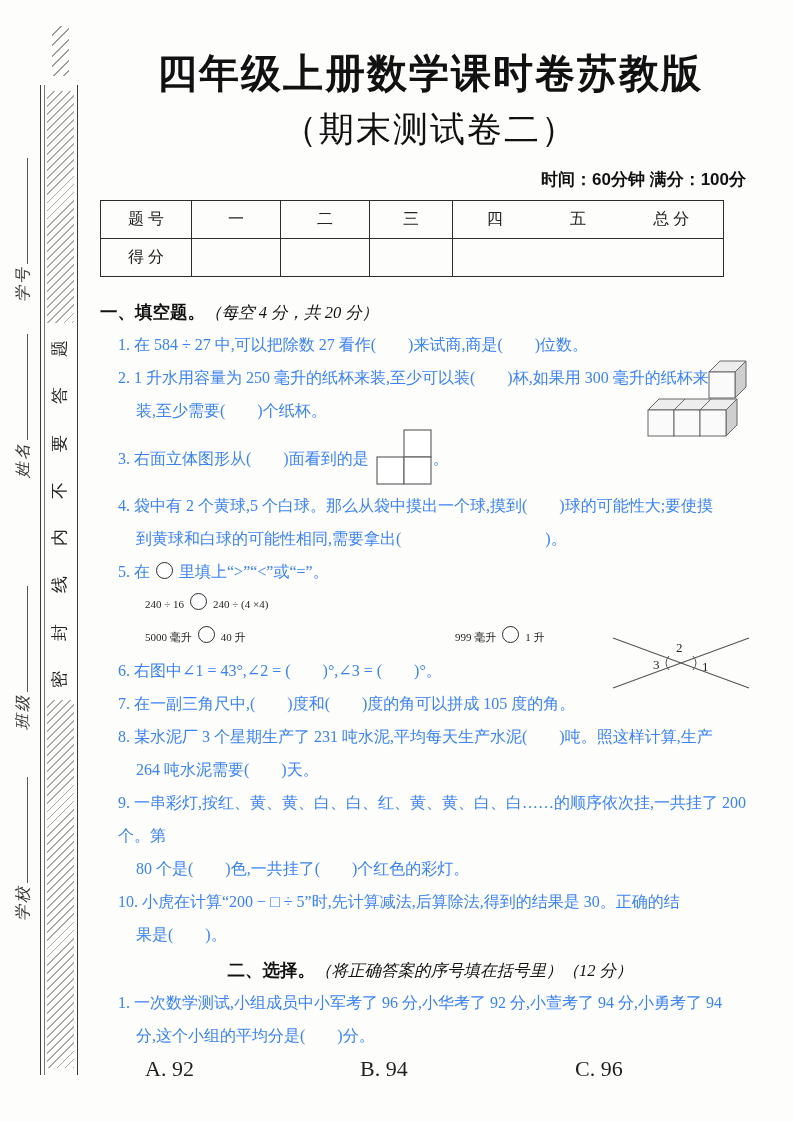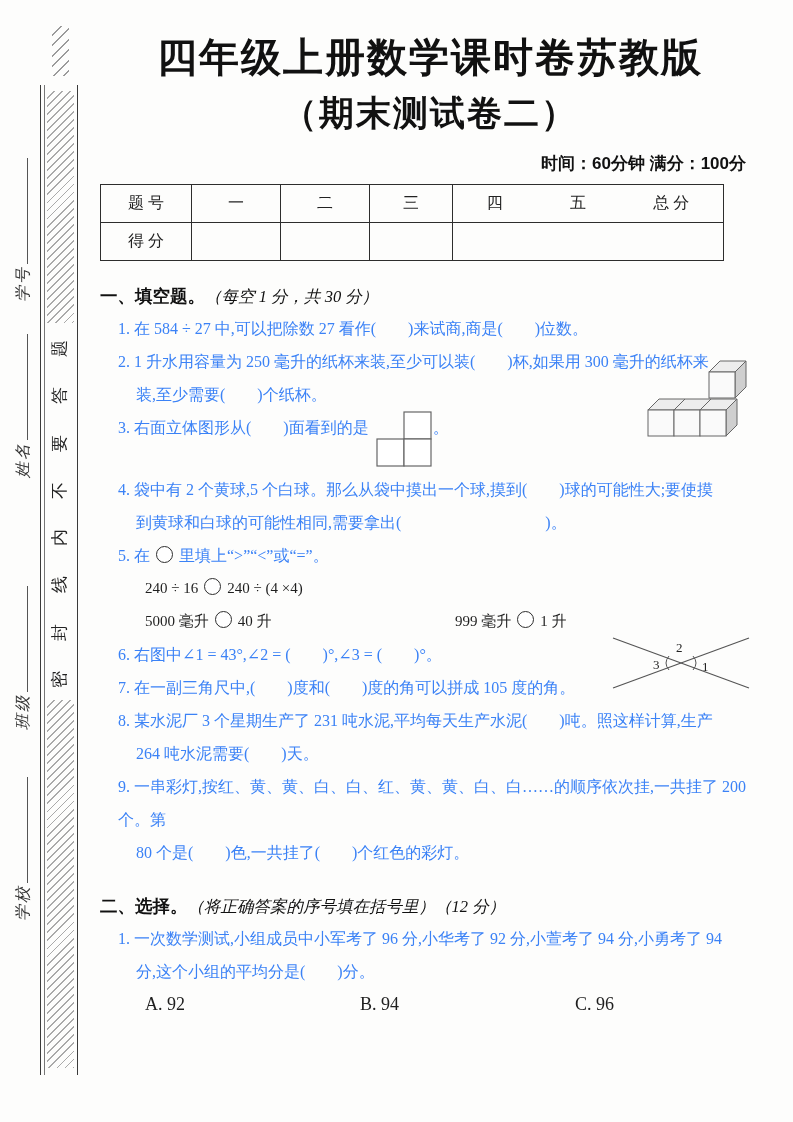--- a/index.html
+++ b/index.html
@@ -29,54 +29,54 @@
   .hatch-bottom{position:absolute;left:6px;right:3px;top:615px;height:368px;}
   .hatch-corner{position:absolute;left:52px;top:26px;width:17px;height:50px;
     background:repeating-linear-gradient(135deg,transparent 0 6px,#9b9b9b 6px 7.4px);}
   .seal-chars{
     position:absolute;left:0;right:0;top:240px;height:378px;
     display:flex;flex-direction:column;justify-content:space-around;align-items:center;
   }
   .seal-chars span{display:block;transform:rotate(-90deg);font-size:17px;color:#222;
     font-family:"Liberation Sans","DejaVu Sans",sans-serif;}
   
-  .main{position:absolute;left:100px;top:0;width:660px;}
+  .main{position:absolute;left:100px;top:16px;width:660px;}
   .title{
     font-family:"Liberation Sans","DejaVu Sans",sans-serif;font-weight:bold;
     font-size:40px;text-align:center;margin:32px 0 0 0;line-height:1.25;letter-spacing:2px;color:#111;
   }
   .subtitle{
-    font-family:"Liberation Sans","DejaVu Sans",sans-serif;font-weight:bold;
+    font-family:"Liberation Sans","DejaVu Sans",sans-serif;font-weight:normal;
     font-size:35px;text-align:center;margin:10px 0 18px 0;line-height:1.2;letter-spacing:2px;color:#111;
   }
   .meta{
     font-family:"Liberation Sans","DejaVu Sans",sans-serif;font-weight:bold;
     font-size:17px;text-align:right;margin-top:12px;padding-right:14px;color:#111;
   }
   
   table.score{border-collapse:collapse;margin-top:9px;table-layout:fixed;font-size:16px;}
   table.score td{border:1.2px solid #2d2d2d;height:37px;text-align:center;padding:0;color:#222;}
   td.c0{width:90px;}td.c1{width:88px;}td.c2{width:88px;}td.c3{width:82px;}td.cm{width:270px;}
   .merged-labels{display:flex;justify-content:space-around;align-items:center;}
   
   .sec-header{font-size:17.5px;line-height:30px;margin-top:20px;color:#111;}
   .sec-header .sh-bold{font-family:"Liberation Sans","DejaVu Sans",sans-serif;font-weight:bold;}
   .sec-header .sh-note{font-style:italic;font-size:16.5px;}
-  .sec2{margin-top:22px;}
+  .sec2{margin-top:4px;text-align:center;}
   .q-line{font-size:16px;line-height:33px;padding-left:18px;color:#3b82f6;}
   .q-cont{padding-left:36px;}
-  .q3row{display:flex;height:62px;}
+  .q3row{display:flex;align-items:center;height:62px;}
   .q3row svg{margin-left:6px;}
   .cmp-row{display:flex;padding-left:45px;}
-  .cmp-item{flex:0 0 310px;font-size:15px;line-height:33px;white-space:nowrap;}
+  .cmp-item{flex:0 0 310px;font-size:11px;line-height:33px;white-space:nowrap;}
   .circle{
     display:inline-block;width:15px;height:15px;border:1.3px solid #2d2d2d;border-radius:50%;
     vertical-align:-2px;margin:0 6px;background:#fff;
   }
-  .opts{display:flex;padding-left:45px;font-size:18px;line-height:33px;}
+  .opts{display:flex;padding-left:45px;font-size:22px;line-height:33px;}
   .opt{flex:0 0 215px;}
   
   .fig-cubes{position:absolute;left:646px;top:360px;}
   .fig-angle{position:absolute;left:610px;top:630px;}
   svg text{font-size:13px;font-family:"Liberation Serif","DejaVu Serif",serif;fill:#222;}
 </style>
 </head>
 <body>
 
 <div class="page">
@@ -136,21 +136,21 @@
         <td>得 分</td>
         <td></td>
         <td></td>
         <td></td>
         <td></td>
       </tr>
     </tbody>
       </table>
 
     <div class="sec-header">
-      <span class="sh-bold">一、填空题。</span><span class="sh-note">（每空 1 分，共 30 分）</span>
+      <span class="sh-bold">一、填空题。</span><span class="sh-note">（每空 4 分，共 20 分）</span>
     </div>
 
     <div class="q-line">1. 在 584 ÷ 27 中,可以把除数 27 看作(　　)来试商,商是(　　)位数。</div>
 
     <div>
       <div class="q-line">2. 1 升水用容量为 250 毫升的纸杯来装,至少可以装(　　)杯,如果用 300 毫升的纸杯来</div>
       <div class="q-line q-cont">装,至少需要(　　)个纸杯。</div>
     </div>
 
     <div class="q-line q3row">
@@ -192,20 +192,24 @@
     <div>
       <div class="q-line">8. 某水泥厂 3 个星期生产了 231 吨水泥,平均每天生产水泥(　　)吨。照这样计算,生产</div>
       <div class="q-line q-cont">264 吨水泥需要(　　)天。</div>
     </div>
 
     <div>
       <div class="q-line">9. 一串彩灯,按红、黄、黄、白、白、红、黄、黄、白、白……的顺序依次挂,一共挂了 200 个。第</div>
       <div class="q-line q-cont">80 个是(　　)色,一共挂了(　　)个红色的彩灯。</div>
     </div>
 
+    <div>
+      <div class="q-line">10. 小虎在计算“200 − □ ÷ 5”时,先计算减法,后算除法,得到的结果是 30。正确的结</div>
+      <div class="q-line q-cont">果是(　　)。</div>
+    </div>
 
     <div class="sec-header sec2">
       <span class="sh-bold">二、选择。</span><span class="sh-note">（将正确答案的序号填在括号里）（12 分）</span>
     </div>
 
     <div>
       <div class="q-line">1. 一次数学测试,小组成员中小军考了 96 分,小华考了 92 分,小萱考了 94 分,小勇考了 94</div>
       <div class="q-line q-cont">分,这个小组的平均分是(　　)分。</div>
     </div>
 

